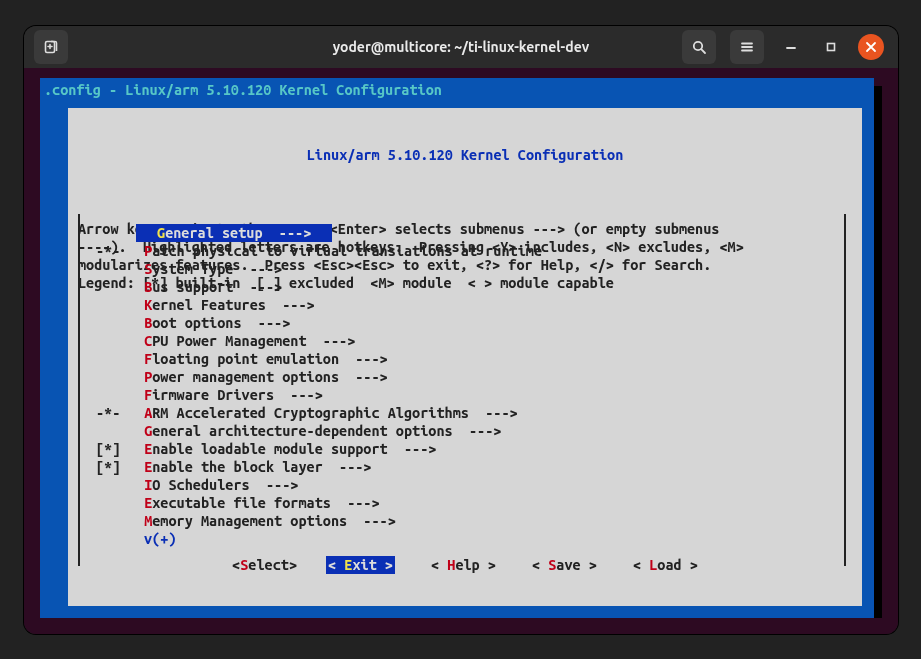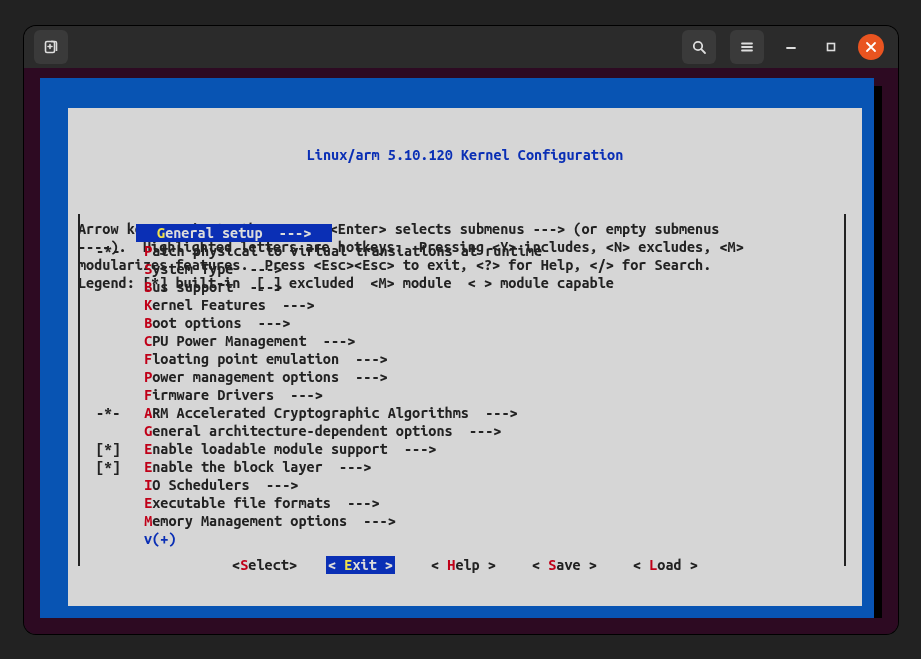--- a/index.html
+++ b/index.html
@@ -152,20 +152,21 @@
 
 <div class="window">
   <div class="titlebar">
     <div class="title-btn">
       <svg width="16" height="16" viewBox="0 0 16 16" fill="none" stroke="#ddd" stroke-width="1.6">
         <rect x="2.5" y="2.5" width="9" height="11" rx="1.5"></rect>
         <path d="M8 2.5 h4 a1.5 1.5 0 0 1 1.5 1.5 v8"></path>
         <path d="M7 5.5 v4 M5 7.5 h4" stroke-linecap="round"></path>
       </svg>
     </div>
+    <div class="title-text">yoder@multicore: ~/ti-linux-kernel-dev</div>
     <div class="right-group">
       <div class="title-btn">
         <svg width="16" height="16" viewBox="0 0 16 16" fill="none" stroke="#ddd" stroke-width="1.8">
           <circle cx="7" cy="7" r="4.2"></circle>
             <path d="M10.2 10.2 L14 14" stroke-linecap="round"></path>
         </svg>
       </div>
       <div class="title-btn">
         <svg width="16" height="16" viewBox="0 0 16 16" stroke="#ddd" stroke-width="1.8" stroke-linecap="round">
           <path d="M3 4.5 h10 M3 8 h10 M3 11.5 h10"></path>
@@ -185,20 +186,21 @@
         <svg width="12" height="12" viewBox="0 0 12 12" stroke="#fff" stroke-width="1.8" stroke-linecap="round">
             <path d="M2 2 L10 10 M10 2 L2 10"></path>
           </svg>
       </div>
     </div>
   </div>
 
   <div class="terminal-area">
     <div class="term-shadow"></div>
     <div class="term-blue">
+      <div class="config-line">.config - Linux/arm 5.10.120 Kernel Configuration</div>
 
       <div class="panel">
         <div class="panel-title">Linux/arm 5.10.120 Kernel Configuration</div>
         <div class="help-block">
 <span>Arrow keys navigate the menu.  &lt;Enter&gt; selects submenus ---&gt; (or empty submenus</span>
 <span>----).  Highlighted letters are hotkeys.  Pressing &lt;Y&gt; includes, &lt;N&gt; excludes, &lt;M&gt;</span>
 <span>modularizes features.  Press &lt;Esc&gt;&lt;Esc&gt; to exit, &lt;?&gt; for Help, &lt;/&gt; for Search.</span>
 <span>Legend: [*] built-in  [ ] excluded  &lt;M&gt; module  &lt; &gt; module capable</span></div>
 
         <div class="menu-box">

